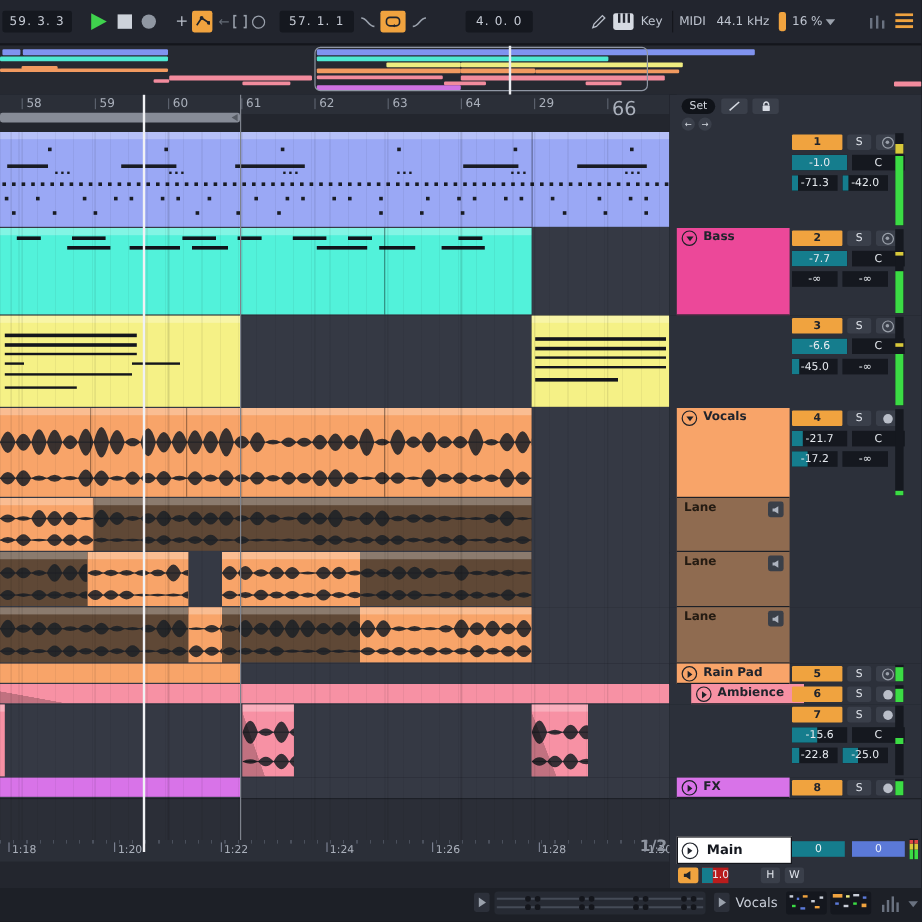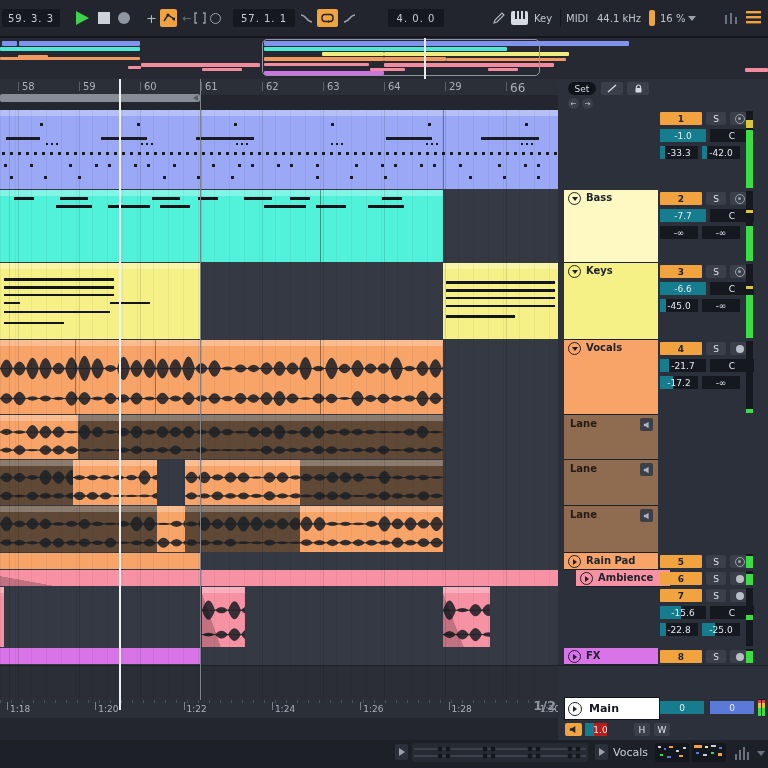--- a/index.html
+++ b/index.html
@@ -137,21 +137,21 @@
       <div style="position: absolute; left: 205px; top: 2px; font-size: 10px; color: rgb(170, 176, 187);">61</div>
       <div style="position: absolute; left: 262px; top: 3px; width: 1px; height: 9px; background: rgb(90, 96, 108);"></div>
       <div style="position: absolute; left: 266px; top: 2px; font-size: 10px; color: rgb(170, 176, 187);">62</div>
       <div style="position: absolute; left: 323px; top: 3px; width: 1px; height: 9px; background: rgb(90, 96, 108);"></div>
       <div style="position: absolute; left: 327px; top: 2px; font-size: 10px; color: rgb(170, 176, 187);">63</div>
       <div style="position: absolute; left: 384px; top: 3px; width: 1px; height: 9px; background: rgb(90, 96, 108);"></div>
       <div style="position: absolute; left: 388px; top: 2px; font-size: 10px; color: rgb(170, 176, 187);">64</div>
       <div style="position: absolute; left: 445px; top: 3px; width: 1px; height: 9px; background: rgb(90, 96, 108);"></div>
       <div style="position: absolute; left: 449px; top: 2px; font-size: 10px; color: rgb(170, 176, 187);">29</div>
       <div style="position: absolute; left: 506px; top: 3px; width: 1px; height: 9px; background: rgb(90, 96, 108);"></div>
-      <div style="position: absolute; left: 510px; top: 2px; font-size: 12px; color: rgb(170, 176, 187); text-align: center;">66</div>
+      <div style="position: absolute; left: 510px; top: 2px; font-size: 16px; color: rgb(170, 176, 187); text-align: center;">66</div>
     </div>
   <div class="abs" style="left:0;top:94px;width:200px;height:8px;background:#878c97;border-radius:2px;">
     <div class="abs" style="right:2px;top:1px;width:0;height:0;border-top:3px solid transparent;border-bottom:3px solid transparent;border-right:5px solid #565b64;"></div>
   </div>
 
   <div id="arrange">
       <div style="position: absolute; left: 0px; top: 0px; width: 558px; height: 80px; background: rgb(53, 57, 68); border-bottom: 1px solid rgb(29, 32, 39);"></div>
       <div style="position: absolute; left: 0px; top: 0px; width: 558px; height: 79px; background: rgb(154, 168, 245); overflow: hidden;">
         <div style="position: absolute; left: 0px; top: 0px; width: 558px; height: 6px; background: rgba(255, 255, 255, 0.28);"></div>
         <div style="position: absolute; left: 40px; top: 12.8px; width: 3px; height: 3px; background: rgb(25, 28, 36);"></div>
@@ -517,32 +517,32 @@
             <div style="position: absolute; left: 2px; top: 2px; width: 3px; height: 3px; border-radius: 50%; background: rgb(154, 160, 170);"></div>
           </div>
         </div>
         <div style="position: absolute; left: 102px; top: 50px; width: 46px; height: 13px; background: rgb(21, 24, 31); overflow: hidden;">
           <div style="position: absolute; left: 0px; top: 0px; width: 46px; height: 13px; background: rgb(21, 125, 141);"></div>
           <div style="position: absolute; left: 0px; top: 0px; width: 46px; height: 13px; display: flex; align-items: center; justify-content: center; color: rgb(230, 234, 239); font-size: 9px;">-1.0</div>
         </div>
         <div style="position: absolute; left: 152px; top: 50px; width: 44px; height: 13px; background: rgb(21, 24, 31); color: rgb(230, 234, 239); display: flex; align-items: center; justify-content: center; font-size: 9px;">C</div>
         <div style="position: absolute; left: 102px; top: 67px; width: 38px; height: 13px; background: rgb(21, 24, 31); overflow: hidden;">
           <div style="position: absolute; left: 0px; top: 0px; width: 5px; height: 13px; background: rgb(21, 125, 141);"></div>
-          <div style="position: absolute; left: 0px; top: 0px; width: 38px; height: 13px; display: flex; align-items: center; justify-content: center; color: rgb(230, 234, 239); font-size: 9px;">-33.3</div>
+          <div style="position: absolute; left: 0px; top: 0px; width: 38px; height: 13px; display: flex; align-items: center; justify-content: center; color: rgb(230, 234, 239); font-size: 9px;">-71.3</div>
         </div>
         <div style="position: absolute; left: 144px; top: 67px; width: 38px; height: 13px; background: rgb(21, 24, 31); overflow: hidden;">
           <div style="position: absolute; left: 0px; top: 0px; width: 5px; height: 13px; background: rgb(21, 125, 141);"></div>
           <div style="position: absolute; left: 0px; top: 0px; width: 38px; height: 13px; display: flex; align-items: center; justify-content: center; color: rgb(230, 234, 239); font-size: 9px;">-42.0</div>
         </div>
         <div style="position: absolute; left: 188px; top: 32px; width: 7px; height: 77px; background: rgb(21, 24, 31); overflow: hidden;">
           <div style="position: absolute; left: 0px; bottom: 0px; width: 7px; height: 57.75px; background: rgb(59, 220, 68);"></div>
           <div style="position: absolute; left: 0px; bottom: 60.06px; width: 7px; height: 7.7px; background: rgb(216, 200, 58);"></div>
         </div>
         <div style="position: absolute; left: 0px; top: 111px; width: 210px; height: 73px; border-bottom: 1px solid rgb(29, 32, 39); background: rgb(44, 48, 58);"></div>
-        <div style="position: absolute; left: 6px; top: 111px; width: 94px; height: 72px; background: #fef9c3; border-bottom: 1px solid rgb(29, 32, 39);">
+        <div style="position: absolute; left: 6px; top: 111px; width: 94px; height: 72px; background: #ec4899; border-bottom: 1px solid rgb(29, 32, 39);">
           <div style="position: absolute; left: 4px; top: 2px; width: 11px; height: 11px; border: 1.2px solid rgb(29, 32, 39); border-radius: 50%; display: flex; align-items: center; justify-content: center;">
             <div style="position: relative; width: 0px; height: 0px; border-left: 3.5px solid transparent; border-right: 3.5px solid transparent; border-top: 4.5px solid rgb(29, 32, 39);"></div>
           </div>
           <div style="position: absolute; left: 22px; top: 2px; font-size: 10px; font-weight: 600; color: rgb(32, 36, 44); white-space: nowrap;">Bass</div>
         </div>
         <div style="position: absolute; left: 102px; top: 113px; width: 42px; height: 13px; background: rgb(240, 163, 63); color: rgb(32, 36, 44); font-weight: 600; display: flex; align-items: center; justify-content: center; font-size: 9px; border-radius: 1px;">2</div>
         <div style="position: absolute; left: 148px; top: 113px; width: 20px; height: 13px; background: rgb(58, 63, 74); color: rgb(223, 227, 234); display: flex; align-items: center; justify-content: center; font-size: 9px; border-radius: 2px;">S</div>
         <div style="position: absolute; left: 172px; top: 113px; width: 20px; height: 13px; background: rgb(58, 63, 74); border-radius: 2px; display: flex; align-items: center; justify-content: center;">
           <div style="position: relative; width: 8px; height: 8px; border: 1.3px solid rgb(154, 160, 170); border-radius: 50%;">
             <div style="position: absolute; left: 2px; top: 2px; width: 3px; height: 3px; border-radius: 50%; background: rgb(154, 160, 170);"></div>
@@ -557,26 +557,20 @@
           <div style="position: absolute; left: 0px; top: 0px; width: 38px; height: 13px; display: flex; align-items: center; justify-content: center; color: rgb(230, 234, 239); font-size: 9px;">-∞</div>
         </div>
         <div style="position: absolute; left: 144px; top: 147px; width: 38px; height: 13px; background: rgb(21, 24, 31); overflow: hidden;">
           <div style="position: absolute; left: 0px; top: 0px; width: 38px; height: 13px; display: flex; align-items: center; justify-content: center; color: rgb(230, 234, 239); font-size: 9px;">-∞</div>
         </div>
         <div style="position: absolute; left: 188px; top: 112px; width: 7px; height: 70px; background: rgb(21, 24, 31); overflow: hidden;">
           <div style="position: absolute; left: 0px; bottom: 0px; width: 7px; height: 35px; background: rgb(59, 220, 68);"></div>
           <div style="position: absolute; left: 0px; bottom: 48.3px; width: 7px; height: 2.8px; background: rgb(216, 200, 58);"></div>
         </div>
         <div style="position: absolute; left: 0px; top: 184px; width: 210px; height: 77px; border-bottom: 1px solid rgb(29, 32, 39); background: rgb(44, 48, 58);"></div>
-        <div style="position: absolute; left: 6px; top: 184px; width: 94px; height: 76px; background: rgb(245, 241, 134); border-bottom: 1px solid rgb(29, 32, 39);">
-          <div style="position: absolute; left: 4px; top: 2px; width: 11px; height: 11px; border: 1.2px solid rgb(29, 32, 39); border-radius: 50%; display: flex; align-items: center; justify-content: center;">
-            <div style="position: relative; width: 0px; height: 0px; border-left: 3.5px solid transparent; border-right: 3.5px solid transparent; border-top: 4.5px solid rgb(29, 32, 39);"></div>
-          </div>
-          <div style="position: absolute; left: 22px; top: 2px; font-size: 10px; font-weight: 600; color: rgb(32, 36, 44); white-space: nowrap;">Keys</div>
-        </div>
         <div style="position: absolute; left: 102px; top: 186px; width: 42px; height: 13px; background: rgb(240, 163, 63); color: rgb(32, 36, 44); font-weight: 600; display: flex; align-items: center; justify-content: center; font-size: 9px; border-radius: 1px;">3</div>
         <div style="position: absolute; left: 148px; top: 186px; width: 20px; height: 13px; background: rgb(58, 63, 74); color: rgb(223, 227, 234); display: flex; align-items: center; justify-content: center; font-size: 9px; border-radius: 2px;">S</div>
         <div style="position: absolute; left: 172px; top: 186px; width: 20px; height: 13px; background: rgb(58, 63, 74); border-radius: 2px; display: flex; align-items: center; justify-content: center;">
           <div style="position: relative; width: 8px; height: 8px; border: 1.3px solid rgb(154, 160, 170); border-radius: 50%;">
             <div style="position: absolute; left: 2px; top: 2px; width: 3px; height: 3px; border-radius: 50%; background: rgb(154, 160, 170);"></div>
           </div>
         </div>
         <div style="position: absolute; left: 102px; top: 203px; width: 46px; height: 13px; background: rgb(21, 24, 31); overflow: hidden;">
           <div style="position: absolute; left: 0px; top: 0px; width: 46px; height: 13px; background: rgb(21, 125, 141);"></div>
           <div style="position: absolute; left: 0px; top: 0px; width: 46px; height: 13px; display: flex; align-items: center; justify-content: center; color: rgb(230, 234, 239); font-size: 9px;">-6.6</div>

